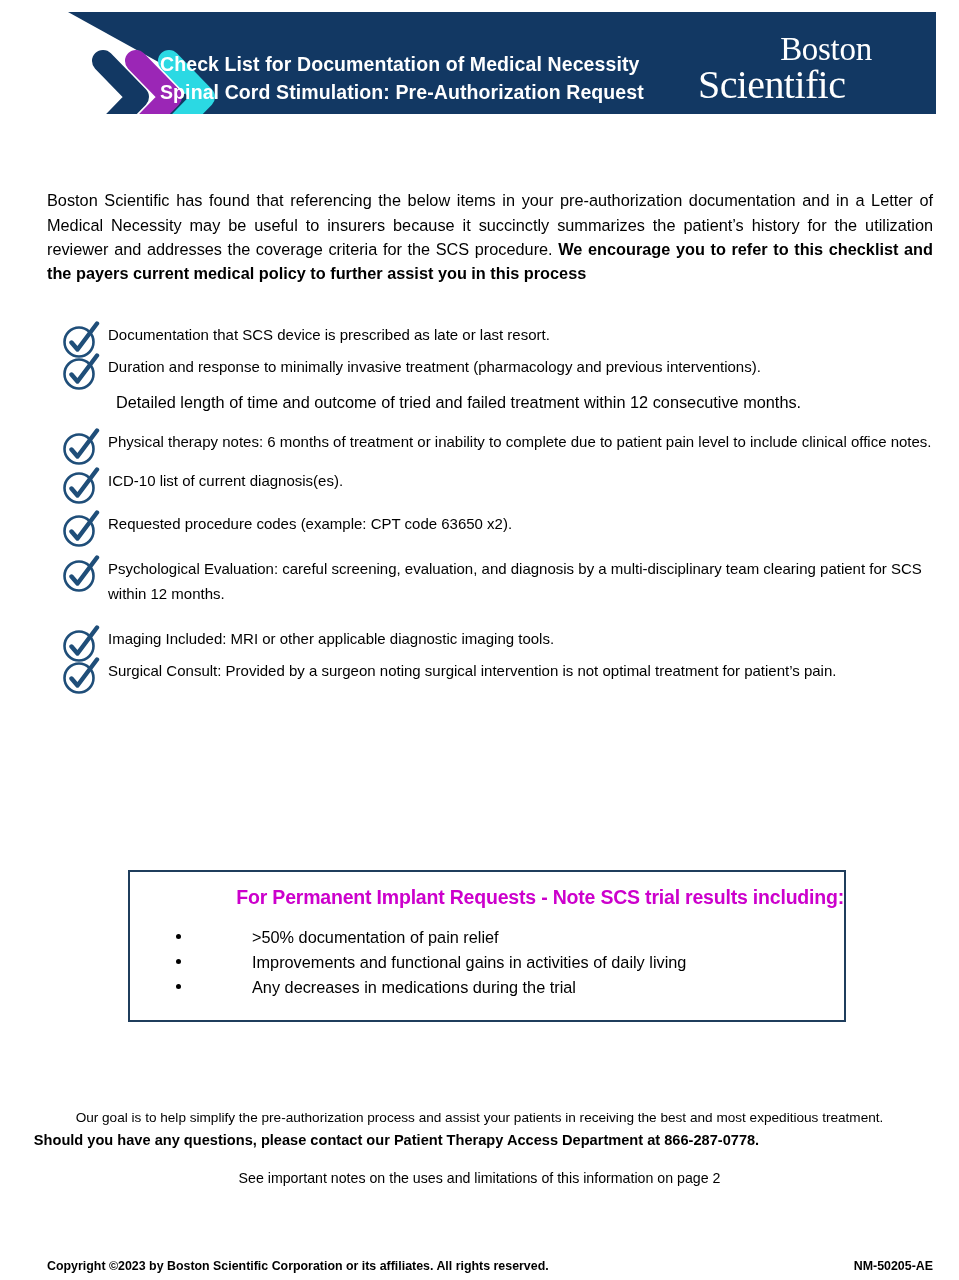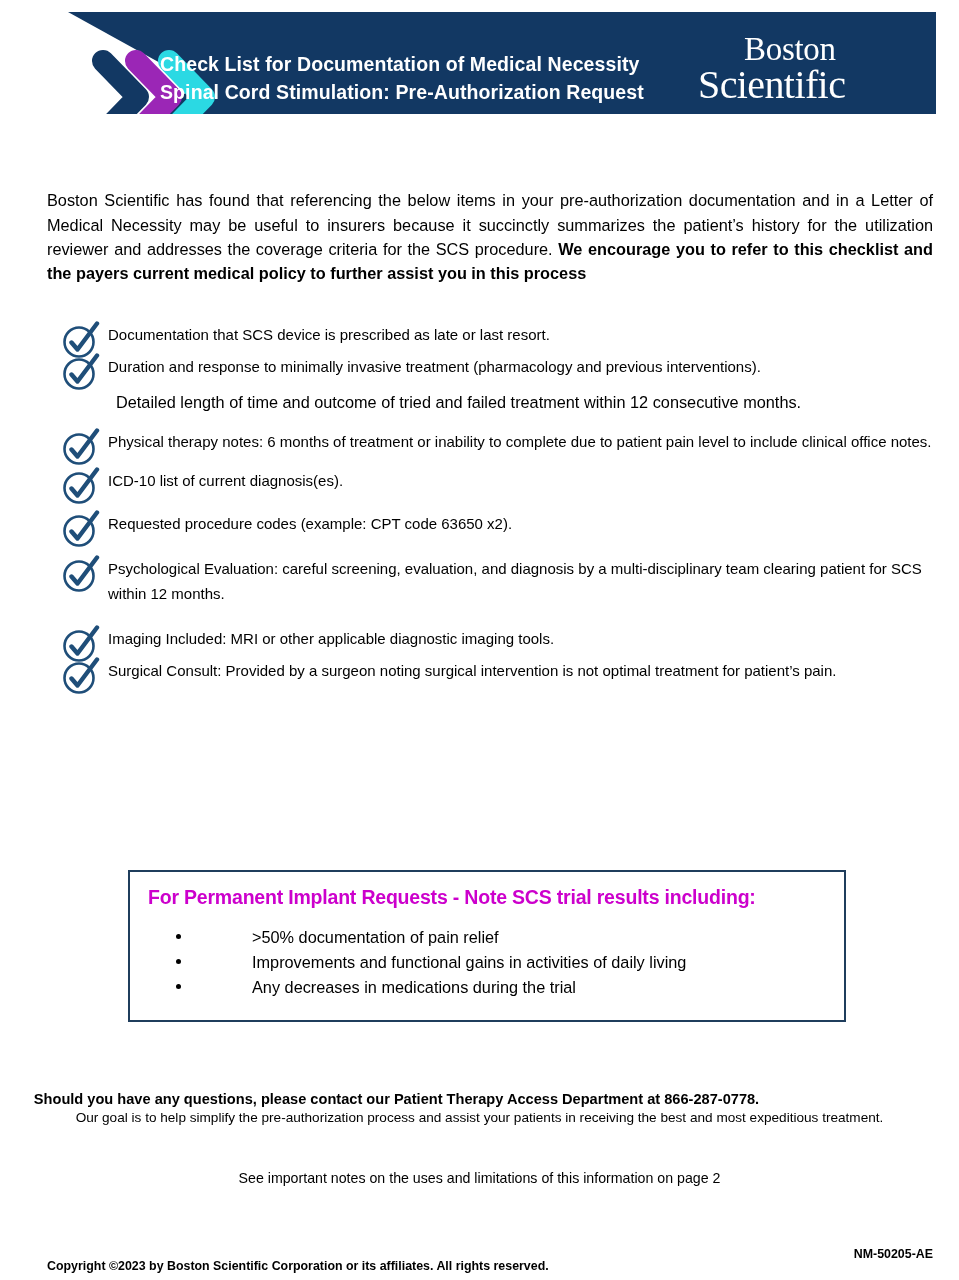--- a/index.html
+++ b/index.html
@@ -53,21 +53,21 @@
     width: 210px;
     text-align: center;
     color: #ffffff;
   }
   .bsc-word1 {
     font-family: "Liberation Serif", serif;
     font-size: 33px;
     line-height: 31px;
     letter-spacing: -0.3px;
     display: block;
-    text-align: left;
+    text-align: center;
     padding-left: 46px;
   }
   .bsc-word2 {
     font-family: "Liberation Serif", serif;
     font-size: 40px;
     line-height: 39px;
     letter-spacing: -0.6px;
     display: block;
     text-align: left;
   }
@@ -142,20 +142,21 @@
     border: 2px solid #1f3d5c;
     background: #ffffff;
     box-sizing: border-box;
   }
   .callout-title {
     color: #cc00cc;
     font-weight: bold;
     font-size: 19.5px;
     padding: 14px 0 0 18px;
     letter-spacing: -0.2px;
+    text-align: right;
   }
   .callout-list {
     margin: 16px 0 0 0;
     padding: 0;
     list-style: none;
   }
   .callout-list li {
     position: relative;
     font-size: 16.3px;
     line-height: 25px;
@@ -168,21 +169,21 @@
     width: 5px;
     height: 5px;
     background: #000000;
     border-radius: 50%;
   }
 
   
   .note-contact {
     position: absolute;
     left: 0;
-    top: 1089px;
+    top: 1130px;
     width: 793px;
     text-align: center;
     font-size: 14.6px;
     font-weight: bold;
     line-height: 20px;
   }
   .note-goal {
     position: absolute;
     left: 0;
     top: 1108px;
@@ -214,21 +215,21 @@
     position: absolute;
     left: 47px;
     bottom: 0;
     font-size: 12.4px;
     font-weight: bold;
     line-height: 16px;
   }
   .doc-code {
     position: absolute;
     right: 26px;
-    bottom: 12px;
+    bottom: 0;
     font-size: 12.4px;
     font-weight: bold;
     line-height: 16px;
     margin-left: 12px;
   }
 </style>
 </head>
 <body>
 
 <div class="banner">

